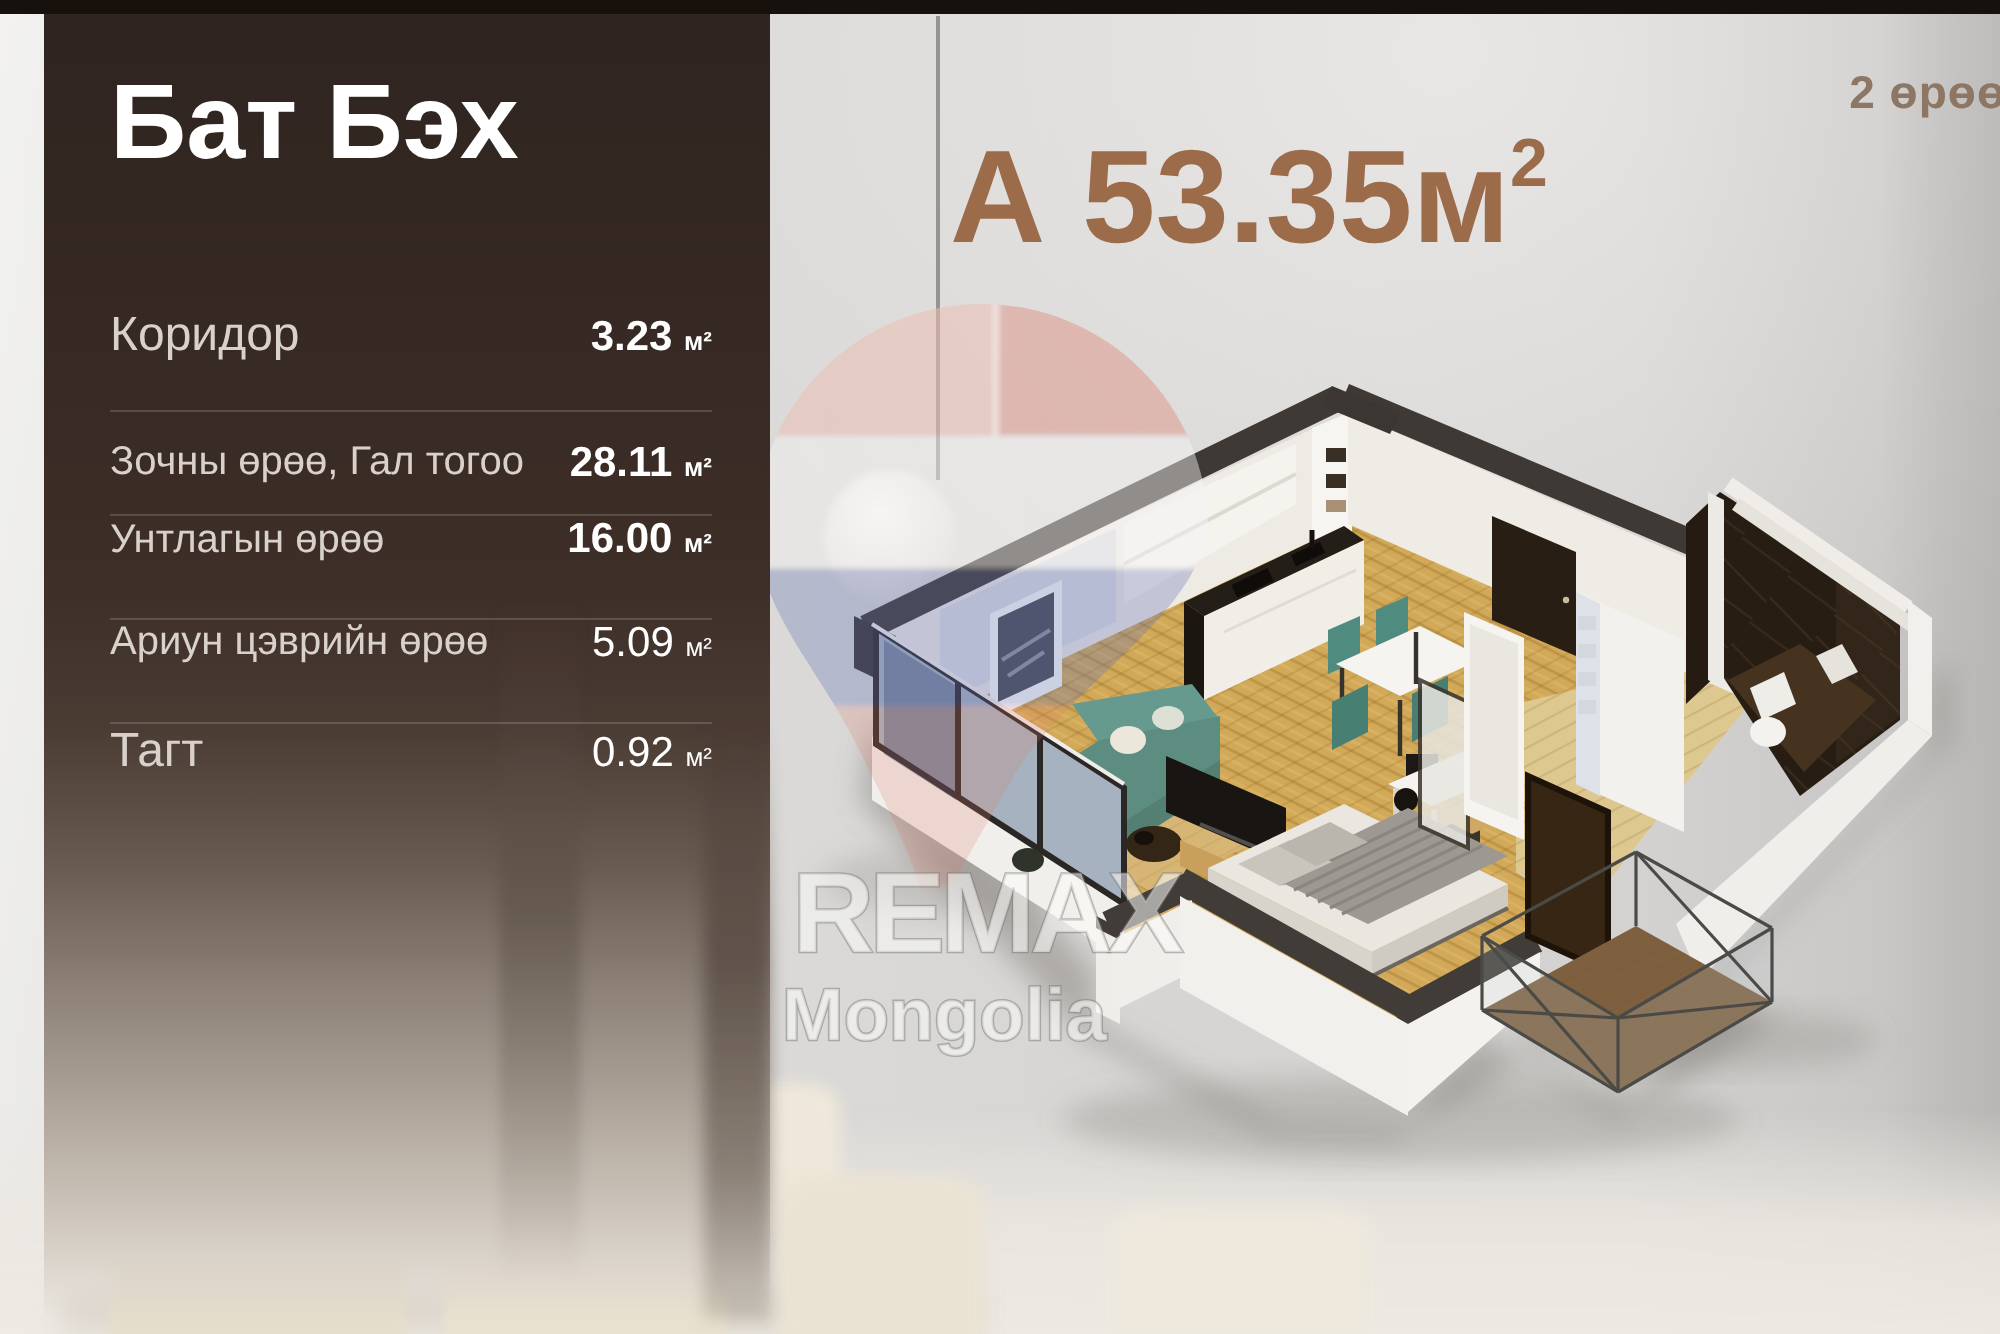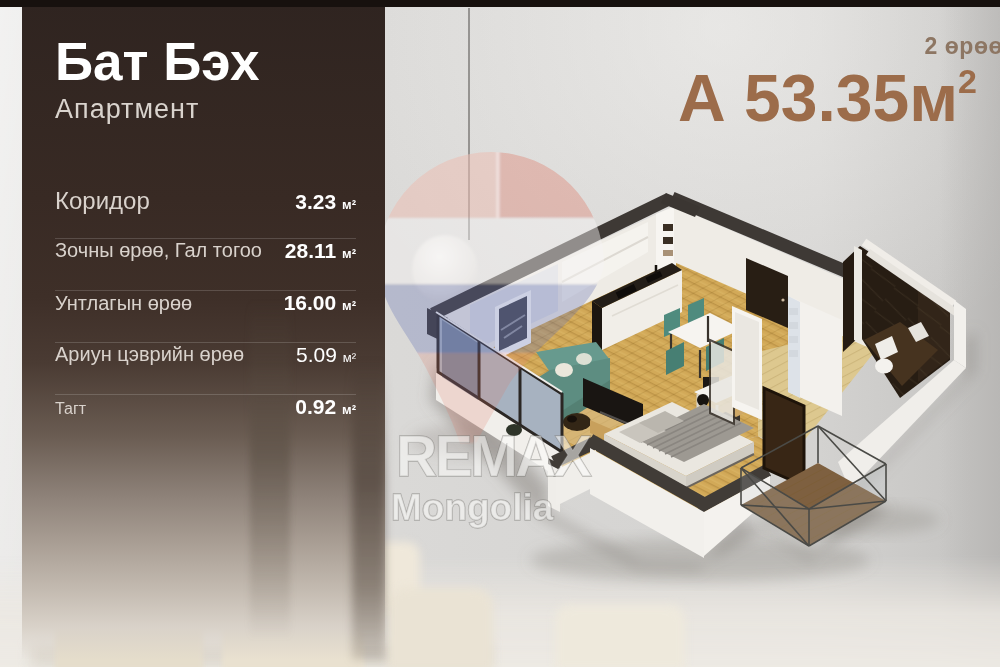--- a/index.html
+++ b/index.html
@@ -250,50 +250,49 @@
       #2f2420 0%, #382a24 30%, #3e2f28 45%,
       #4a3b33 55%, #6a5c52 66%, #8d8178 75%,
       #a89d93 82%, #c2b9af 89%, #d9d2c9 95%, rgba(233,228,221,0) 100%);">
 
     <div class="abs" style="left:330px;top:360px;width:33px;height:300px;
       background:linear-gradient(to bottom, rgba(58,46,38,0) 0%, rgba(58,46,38,0.50) 40%, rgba(74,62,52,0.45) 75%, rgba(95,84,72,0.2) 100%);filter:blur(4px);"></div>
     <div class="abs" style="left:228px;top:300px;width:40px;height:340px;
       background:linear-gradient(to bottom, rgba(70,60,52,0) 0%, rgba(88,77,66,0.5) 45%, rgba(120,110,98,0.25) 80%, rgba(150,140,128,0) 100%);filter:blur(3px);"></div>
     <div class="abs" style="left:33px;top:0;width:301px;">
       <div style="margin-top:31px;font-size:53px;font-weight:bold;color:#ffffff;letter-spacing:0px;">Бат Бэх</div>
-      <div style="margin-top:2px;font-size:27px;color:#d9d3cd;letter-spacing:1px;">Апартмент</div>
       <div style="margin-top:62px;">
         <div style="display:flex;justify-content:space-between;align-items:baseline;height:51px;">
           <span style="font-size:24px;color:#d9d2cc;">Коридор</span>
           <span style="font-size:21px;font-weight:bold;color:#fff;">3.23 <span style="font-size:13px;">м²</span></span>
         </div>
         <div style="height:1px;background:rgba(255,255,255,0.16);"></div>
-        <div style="display:flex;justify-content:space-between;align-items:flex-start;height:51px;">
+        <div style="display:flex;justify-content:space-between;align-items:center;height:51px;">
           <span style="font-size:20px;color:#d9d2cc;">Зочны өрөө, Гал тогоо</span>
           <span style="font-size:21px;font-weight:bold;color:#fff;">28.11 <span style="font-size:13px;">м²</span></span>
         </div>
         <div style="height:1px;background:rgba(255,255,255,0.16);"></div>
         <div style="display:flex;justify-content:space-between;align-items:baseline;height:51px;">
           <span style="font-size:20px;color:#d9d2cc;">Унтлагын өрөө</span>
           <span style="font-size:21px;font-weight:bold;color:#fff;">16.00 <span style="font-size:13px;">м²</span></span>
         </div>
         <div style="height:1px;background:rgba(255,255,255,0.16);"></div>
         <div style="display:flex;justify-content:space-between;align-items:flex-start;height:51px;">
           <span style="font-size:20px;color:#d9d2cc;">Ариун цэврийн өрөө</span>
           <span style="font-size:21px;font-weight:normal;color:#fff;">5.09 <span style="font-size:13px;">м²</span></span>
         </div>
         <div style="height:1px;background:rgba(255,255,255,0.16);"></div>
         <div style="display:flex;justify-content:space-between;align-items:baseline;height:51px;">
-          <span style="font-size:16px;color:#d9d2cc;">Тагт</span>
-          <span style="font-size:21px;font-weight:bold;color:#fff;">0.92 <span style="font-size:13px;">м²</span></span>
+          <span style="font-size:24px;color:#d9d2cc;">Тагт</span>
+          <span style="font-size:21px;font-weight:normal;color:#fff;">0.92 <span style="font-size:13px;">м²</span></span>
         </div>
       </div>
     </div>
   </div>
 
   <div class="abs" style="left:0;top:0;width:1000px;height:7px;background:#17110e;"></div>
 
   <div class="abs" style="left:603px;top:33px;width:400px;text-align:right;
     font-size:23px;color:#8d7663;font-weight:bold;letter-spacing:0.5px;">2 өрөө</div>
-  <div class="abs" style="left:475px;top:60px;width:502px;text-align:right;
+  <div class="abs" style="left:475px;top:60px;width:502px;text-align:left;
     font-size:66px;color:#9c6c4a;font-weight:bold;letter-spacing:0px;">А 53.35м<span style="font-size:34px;vertical-align:28px;">2</span></div>
 
 </div>
 
 </body></html>

